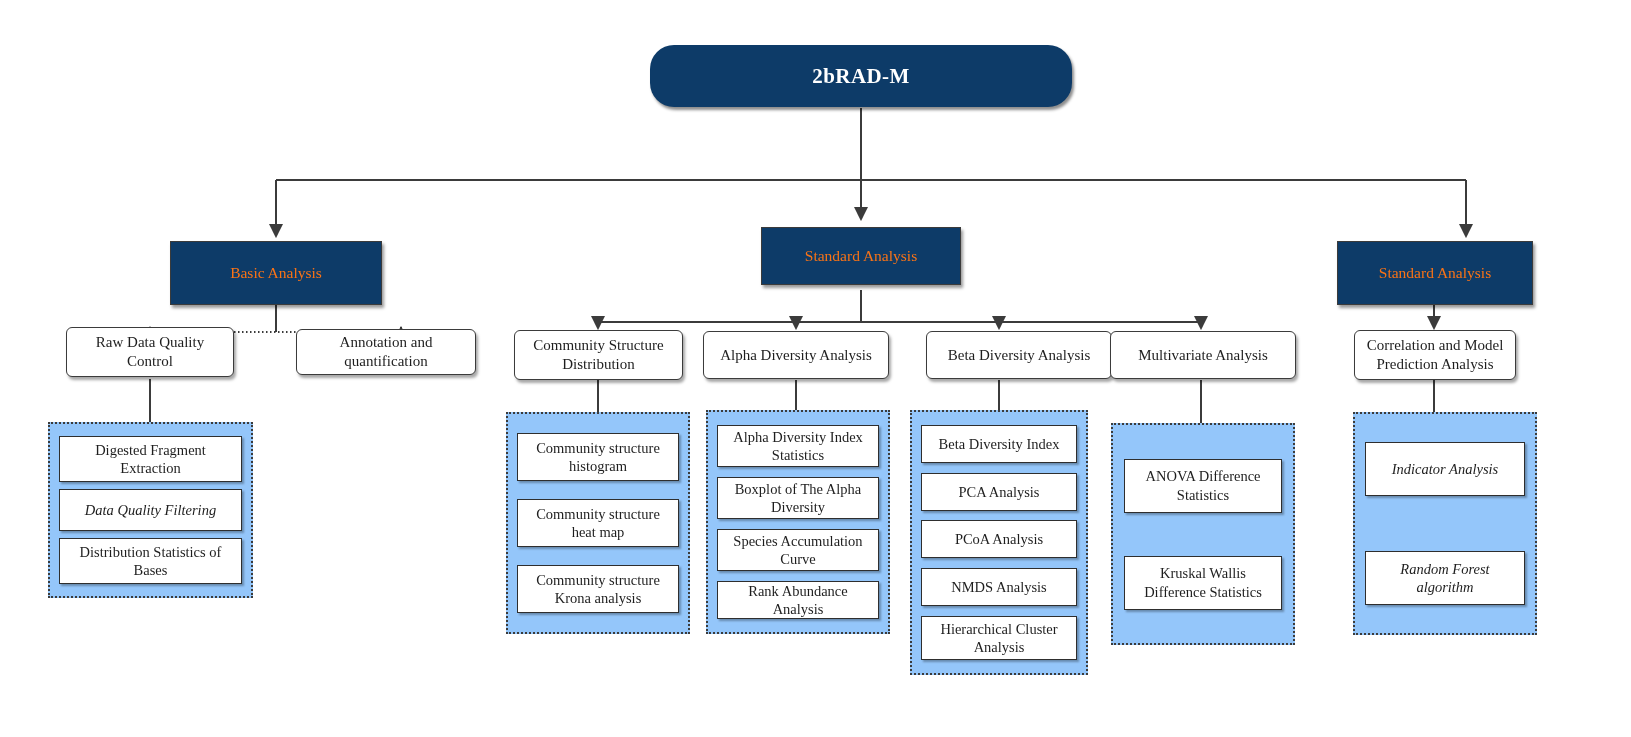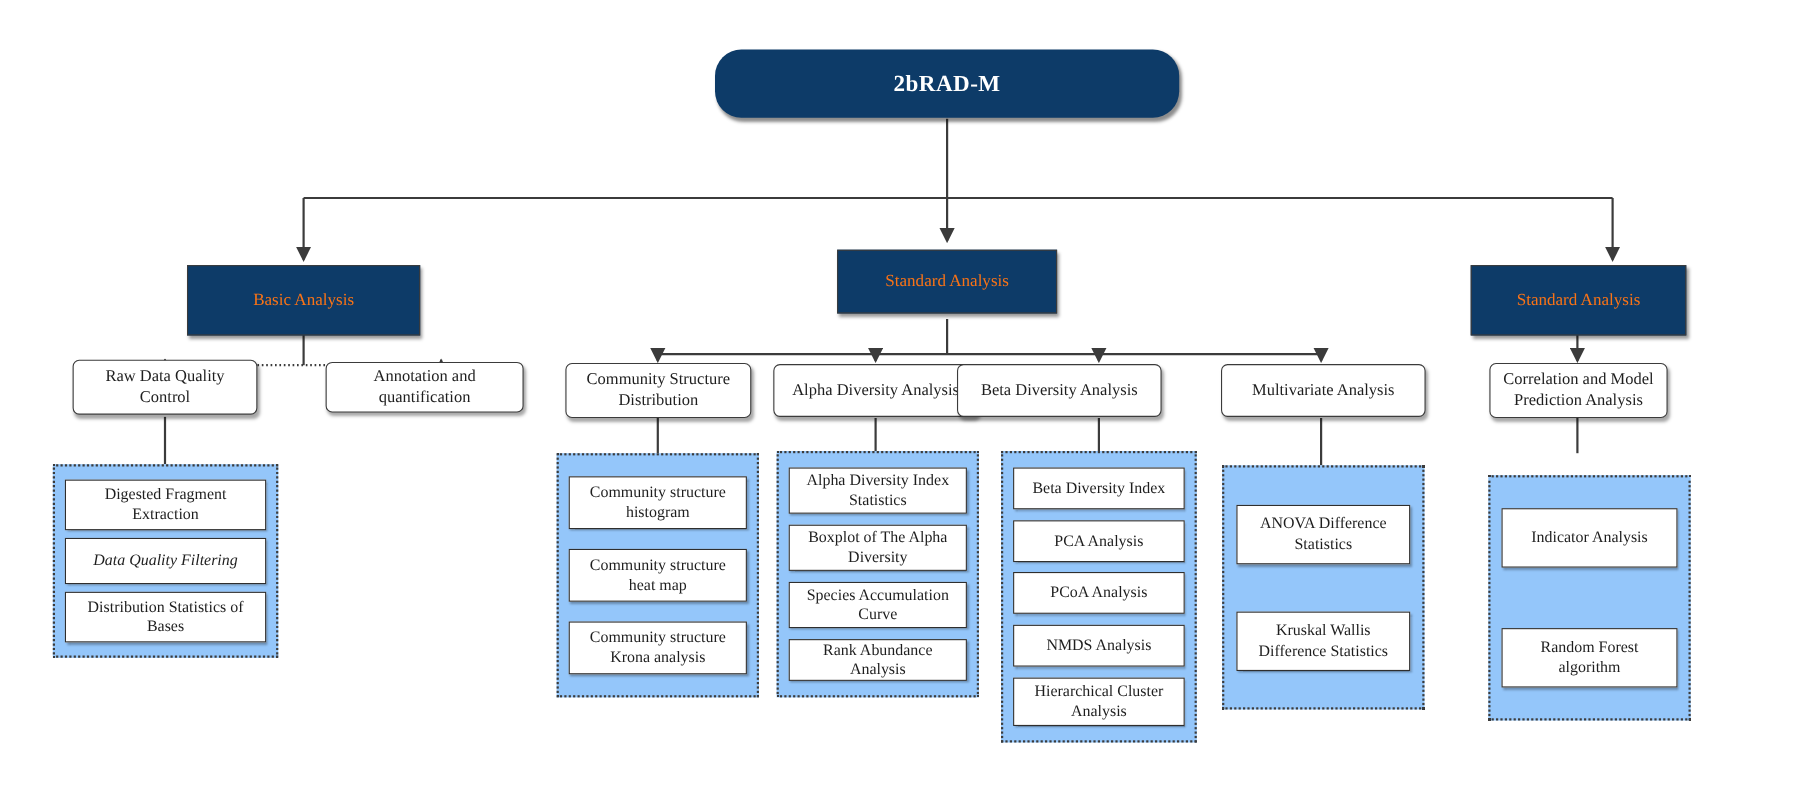--- a/index.html
+++ b/index.html
@@ -168,21 +168,21 @@
   </div>
 
   <div class="node node-l3" style="left:514px; top:330px; width:169px; height:50px;">
     <span>Community Structure Distribution</span>
   </div>
 
   <div class="node node-l3" style="left:703px; top:331px; width:186px; height:48px;">
     <span>Alpha Diversity Analysis</span>
   </div>
 
-  <div class="node node-l3" style="left:870px; top:331px; width:186px; height:48px;text-align:right;">
+  <div class="node node-l3" style="left:926px; top:331px; width:186px; height:48px;text-align:right;">
     <span>Beta Diversity Analysis</span>
   </div>
 
   <div class="node node-l3" style="left:1110px; top:331px; width:186px; height:48px;">
     <span>Multivariate Analysis</span>
   </div>
 
   <div class="node node-l3" style="left:1354px; top:330px; width:162px; height:50px;">
     <span>Correlation and Model Prediction Analysis</span>
   </div>
@@ -212,18 +212,18 @@
     <div class="leaf" style="width:100%; height:38px;">PCoA Analysis</div>
     <div class="leaf" style="width:100%; height:38px;">NMDS Analysis</div>
     <div class="leaf" style="width:100%; height:44px;">Hierarchical Cluster Analysis</div>
   </div>
 
   <div class="group" style="left:1111px; top:423px; width:184px; height:222px; padding:12px 11px;">
     <div class="leaf" style="width:100%; height:54px;">ANOVA Difference Statistics</div>
     <div class="leaf" style="width:100%; height:54px;">Kruskal Wallis Difference Statistics</div>
   </div>
 
-  <div class="group" style="left:1353px; top:432px; width:184px; height:223px; padding:0 10px;">
+  <div class="group" style="left:1353px; top:412px; width:184px; height:223px; padding:0 10px;font-style:italic;">
     <div class="leaf" style="width:100%; height:54px;">Indicator Analysis</div>
     <div class="leaf" style="width:100%; height:54px;">Random Forest algorithm</div>
   </div>
 
 </div>
 
 </body></html>

